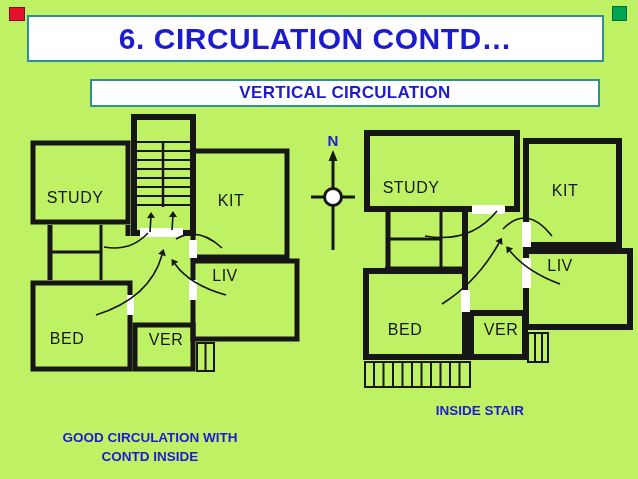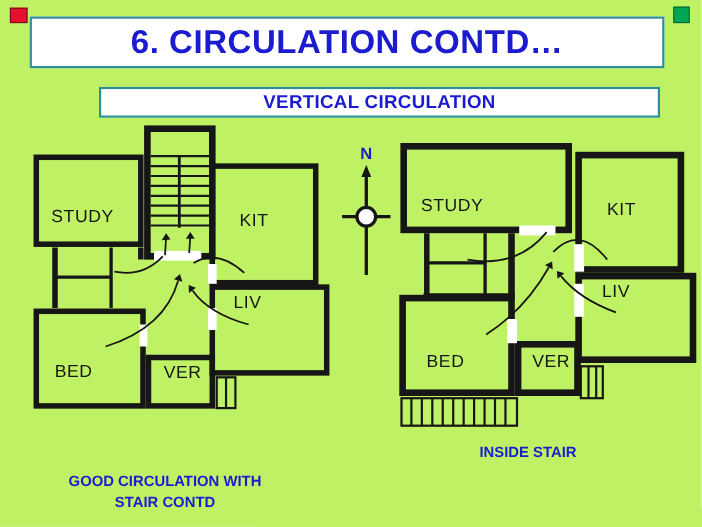--- a/index.html
+++ b/index.html
@@ -176,19 +176,19 @@
     <span class="northlabel" style="left:28px;top:28px;">N</span>
     <span class="roomlabel" style="left:106px;top:76px;">STUDY</span>
     <span class="roomlabel" style="left:260px;top:79px;">KIT</span>
     <span class="roomlabel" style="left:255px;top:154px;">LIV</span>
     <span class="roomlabel" style="left:100px;top:218px;">BED</span>
     <span class="roomlabel" style="left:196px;top:218px;">VER</span>
   </div>
 
   <div class="caption" style="left:20px;top:395px;margin-top:33px;">
     <div>GOOD CIRCULATION WITH</div>
-    <div>STAIR CONTD</div>
+    <div>CONTD INSIDE</div>
   </div>
   <div class="caption" style="left:350px;top:401px;">
     <div>INSIDE STAIR</div>
   </div>
 
 </div>
 
 </body></html>

